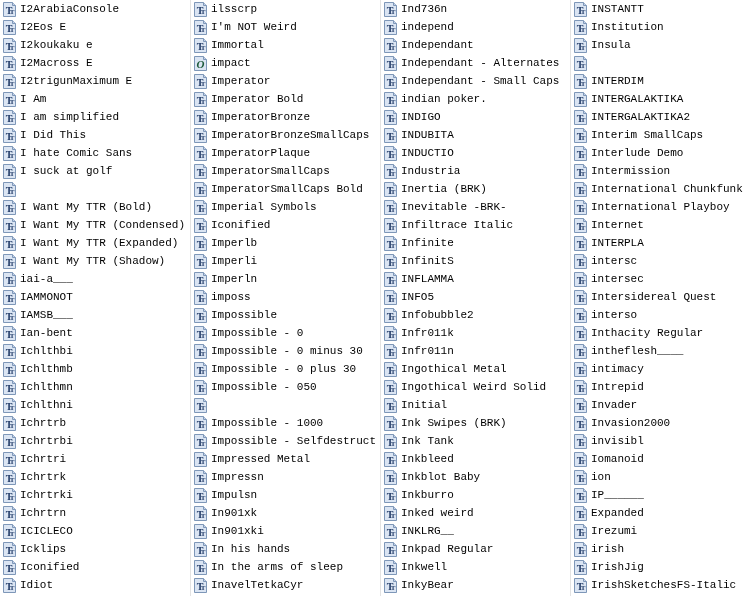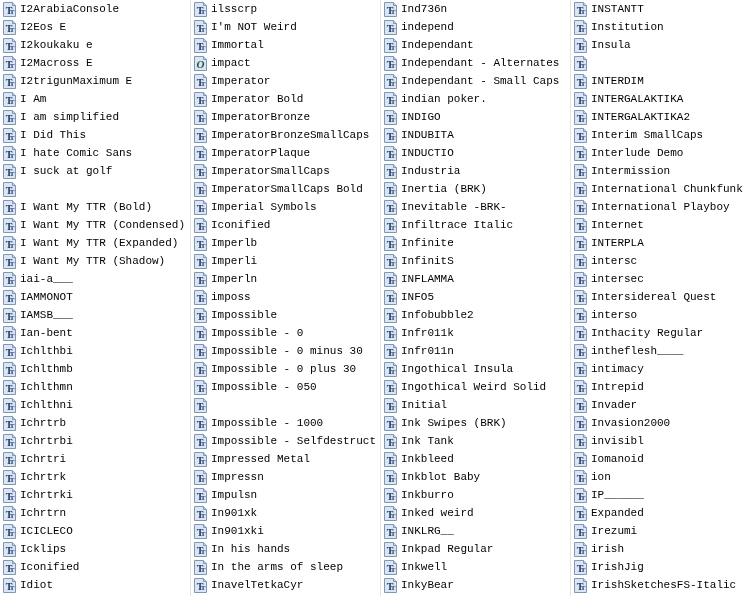--- a/index.html
+++ b/index.html
@@ -1045,21 +1045,21 @@
       </div>
       <div class="font-item">
         <span class="font-icon">
           <svg viewBox="0 0 15 15" xmlns="http://www.w3.org/2000/svg">
             <path d="M1.5 0.5 H10.5 L13.5 3.5 V14.5 H1.5 Z" fill="#dbe5f3" stroke="#7e97b8" stroke-width="1"></path>
             <path d="M10.5 0.5 V3.5 H13.5" fill="#c3d2e8" stroke="#7e97b8" stroke-width="1"></path>
             <text x="7.2" y="11.6" font-family="Liberation Serif, serif" font-size="10" font-weight="bold" text-anchor="middle" fill="#203a66">T</text>
             <text x="10.1" y="11.9" font-family="Liberation Serif, serif" font-size="7" font-weight="bold" text-anchor="middle" fill="#203a66">T</text>
           </svg>
         </span>
-        <span class="font-label">Ingothical Insula</span>
+        <span class="font-label">Ingothical Metal</span>
       </div>
       <div class="font-item">
         <span class="font-icon">
           <svg viewBox="0 0 15 15" xmlns="http://www.w3.org/2000/svg">
             <path d="M1.5 0.5 H10.5 L13.5 3.5 V14.5 H1.5 Z" fill="#dbe5f3" stroke="#7e97b8" stroke-width="1"></path>
             <path d="M10.5 0.5 V3.5 H13.5" fill="#c3d2e8" stroke="#7e97b8" stroke-width="1"></path>
             <text x="7.2" y="11.6" font-family="Liberation Serif, serif" font-size="10" font-weight="bold" text-anchor="middle" fill="#203a66">T</text>
             <text x="10.1" y="11.9" font-family="Liberation Serif, serif" font-size="7" font-weight="bold" text-anchor="middle" fill="#203a66">T</text>
           </svg>
         </span>

